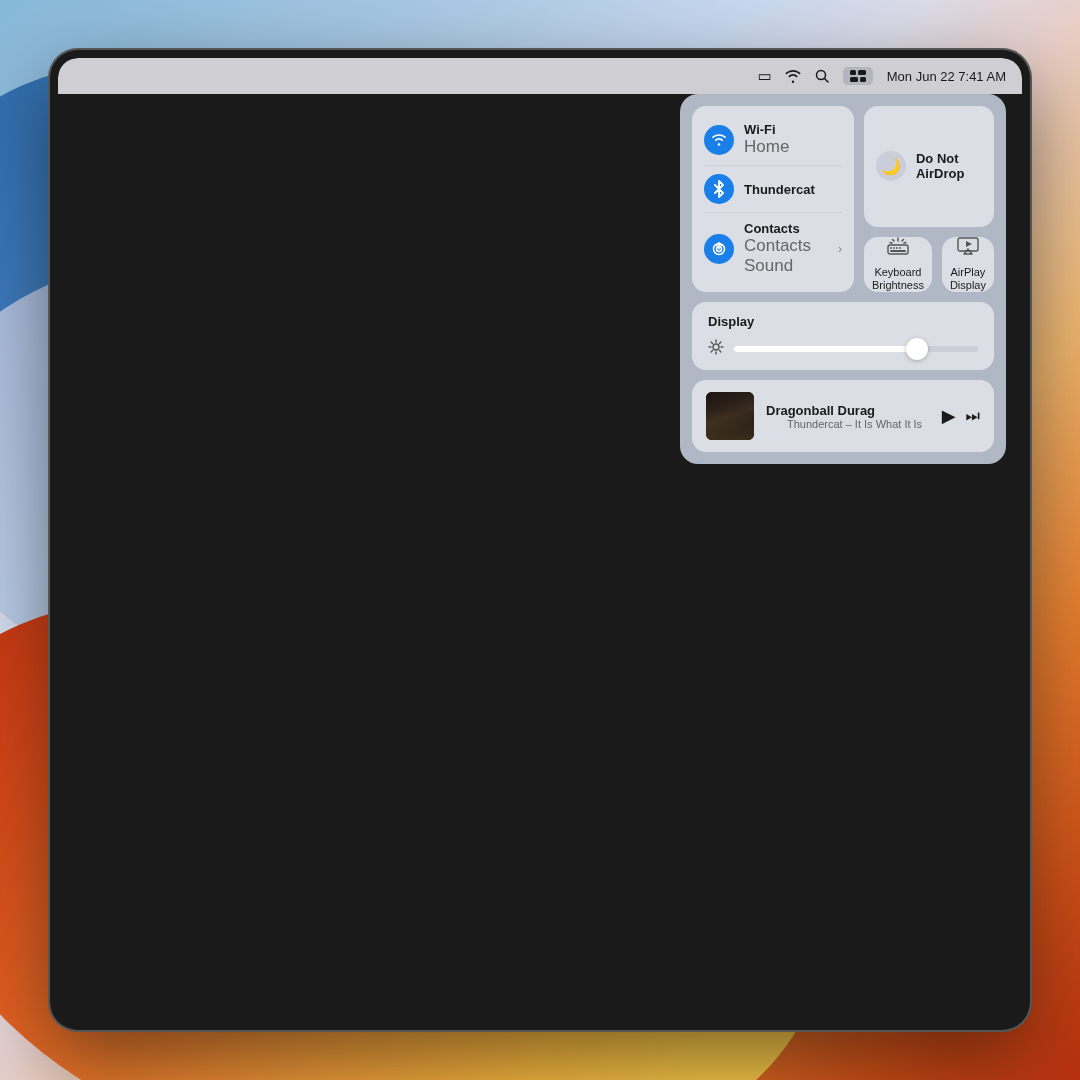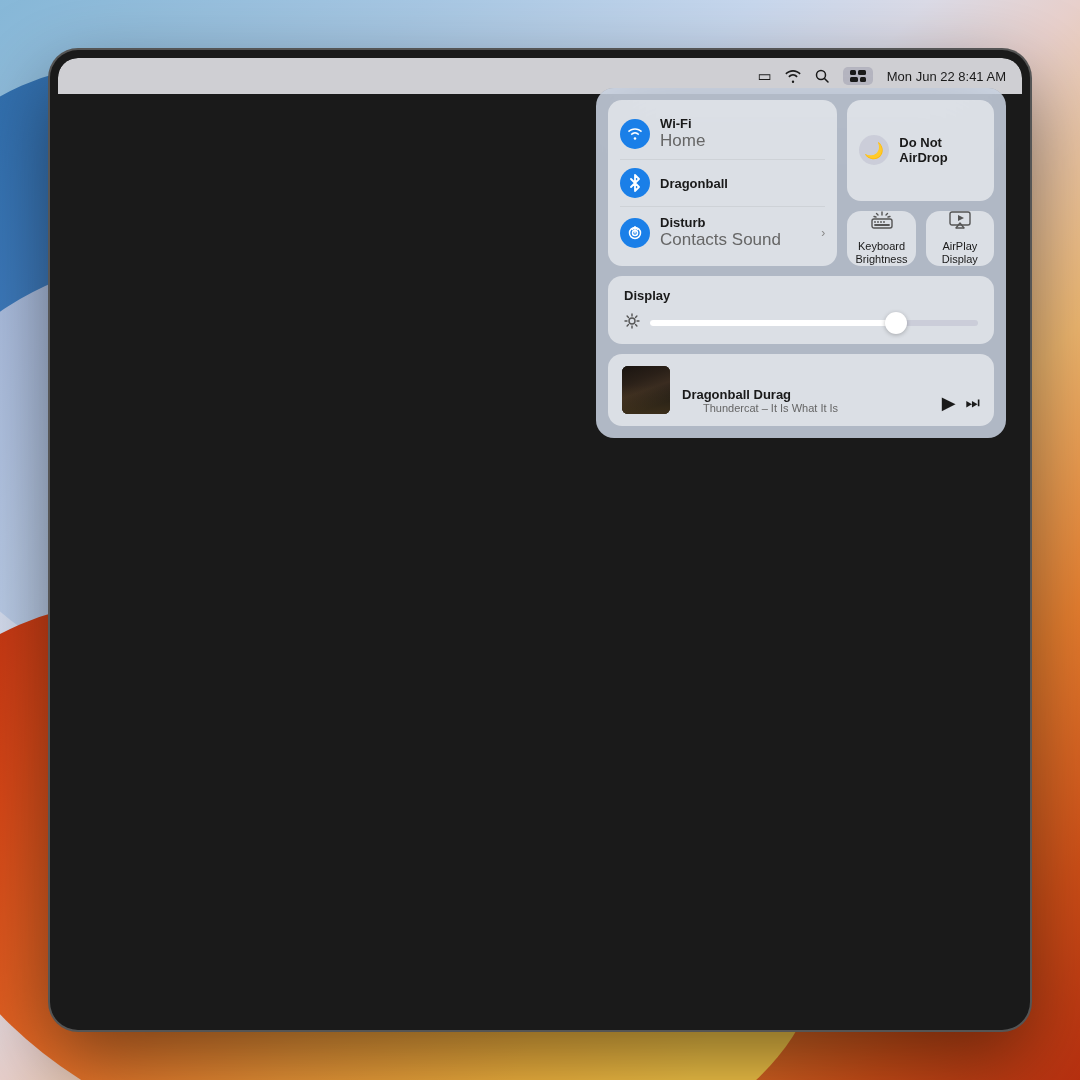--- a/index.html
+++ b/index.html
@@ -77,23 +77,23 @@
       border-radius: 5px;
       padding: 2px 6px;
       display: flex;
       align-items: center;
       cursor: pointer;
     }
 
     
     .control-center {
       position: absolute;
-      top: 30px;
+      top: 36px;
       right: 16px;
-      width: 410px;
+      width: 326px;
       background: rgba(210, 220, 235, 0.82);
       backdrop-filter: blur(40px);
       border-radius: 18px;
       padding: 12px;
       z-index: 20;
       display: flex;
       flex-direction: column;
       gap: 10px;
     }
 
@@ -301,21 +301,21 @@
       cursor: pointer;
       flex-shrink: 0;
     }
 
     
     .now-playing {
       background: rgba(255, 255, 255, 0.55);
       border-radius: 14px;
       padding: 12px 14px;
       display: flex;
-      align-items: flex-end;
+      align-items: center;
       gap: 12px;
     }
 
     .album-art {
       width: 48px;
       height: 48px;
       border-radius: 6px;
       background: linear-gradient(135deg, #2a2a2a 0%, #3a3028 40%, #4a3820 70%, #2a2a2a 100%);
       flex-shrink: 0;
       position: relative;
@@ -402,21 +402,21 @@
 
       <div class="control-center-icon-btn">
         <svg width="18" height="14" viewBox="0 0 18 14" fill="#1a1a1a">
           <rect x="1" y="1" width="6" height="5" rx="1.5"></rect>
           <rect x="9" y="1" width="8" height="5" rx="1.5"></rect>
           <rect x="1" y="8" width="8" height="5" rx="1.5"></rect>
           <rect x="11" y="8" width="6" height="5" rx="1.5"></rect>
         </svg>
       </div>
 
-      <div class="menubar-time">Mon Jun 22   8:41 AM</div>
+      <div class="menubar-time">Mon Jun 22   7:41 AM</div>
     </div>
 
     <div class="control-center">
 
       <div class="top-row">
 
         <div class="connectivity-block">
 
           <div class="conn-item">
             <div class="conn-icon">
@@ -432,35 +432,35 @@
             </div>
           </div>
 
           <div class="conn-item">
             <div class="conn-icon">
               <svg width="12" height="18" viewBox="0 0 12 18" fill="white">
                 <path d="M6 1L10 5L6 9M6 9L10 13L6 17M6 1V17M2 5L6 9M2 13L6 9" stroke="white" stroke-width="1.8" fill="none" stroke-linecap="round" stroke-linejoin="round"></path>
               </svg>
             </div>
             <div class="conn-text">
-              <span class="conn-name">Dragonball</span>
+              <span class="conn-name">Thundercat</span>
             </div>
           </div>
 
           <div class="conn-item">
             <div class="conn-icon">
               <svg width="16" height="16" viewBox="0 0 16 16" fill="none">
                 <circle cx="8" cy="8" r="5.5" stroke="white" stroke-width="1.5"></circle>
                 <circle cx="8" cy="8" r="2.5" stroke="white" stroke-width="1.5"></circle>
                 <path d="M8 8 L8 2" stroke="white" stroke-width="1.5" stroke-linecap="round"></path>
                 <path d="M5.5 4.5 L8 2 L10.5 4.5" stroke="white" stroke-width="1.5" fill="none" stroke-linejoin="round" stroke-linecap="round"></path>
               </svg>
             </div>
             <div class="conn-text">
-              <span class="conn-name">Disturb</span>
+              <span class="conn-name">Contacts</span>
               <span class="conn-sub">Contacts Sound</span>
             </div>
             <span class="conn-arrow">›</span>
           </div>
         </div>
 
         <div class="right-col">
 
           <div class="dnd-block">
             <div class="dnd-icon">🌙</div>

